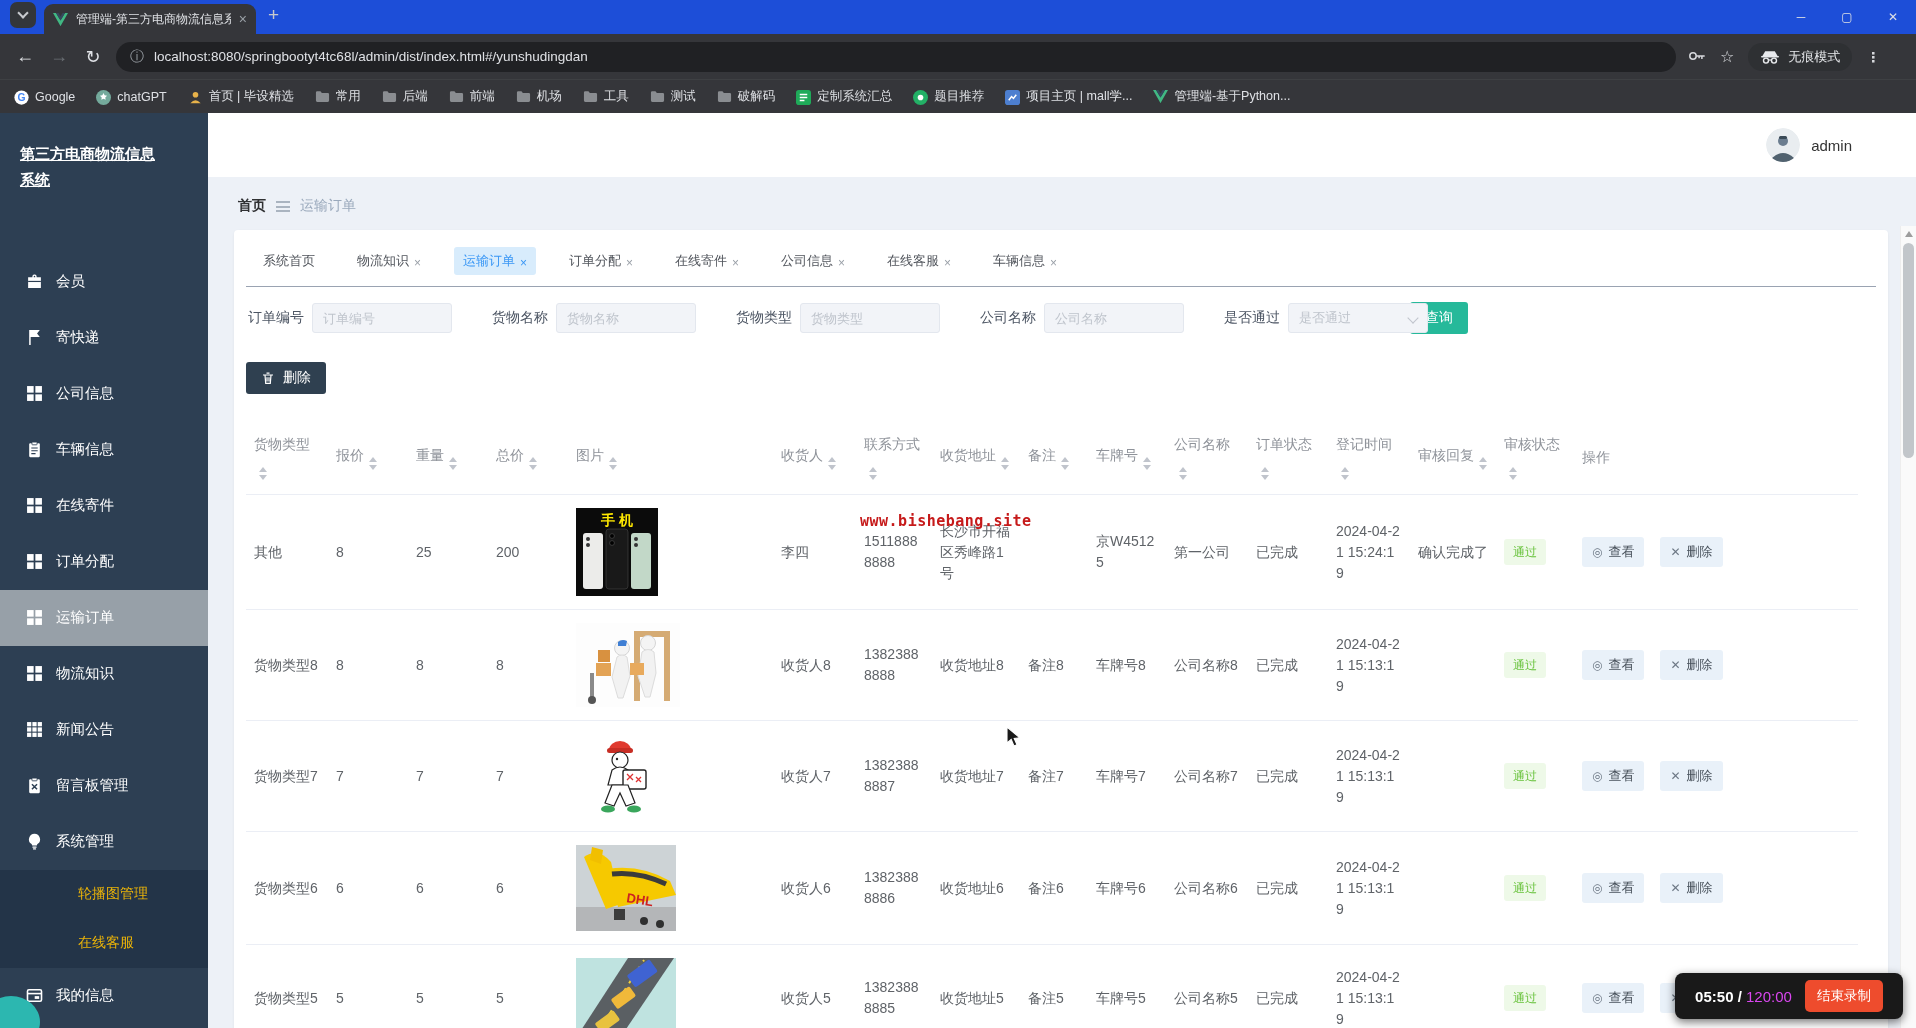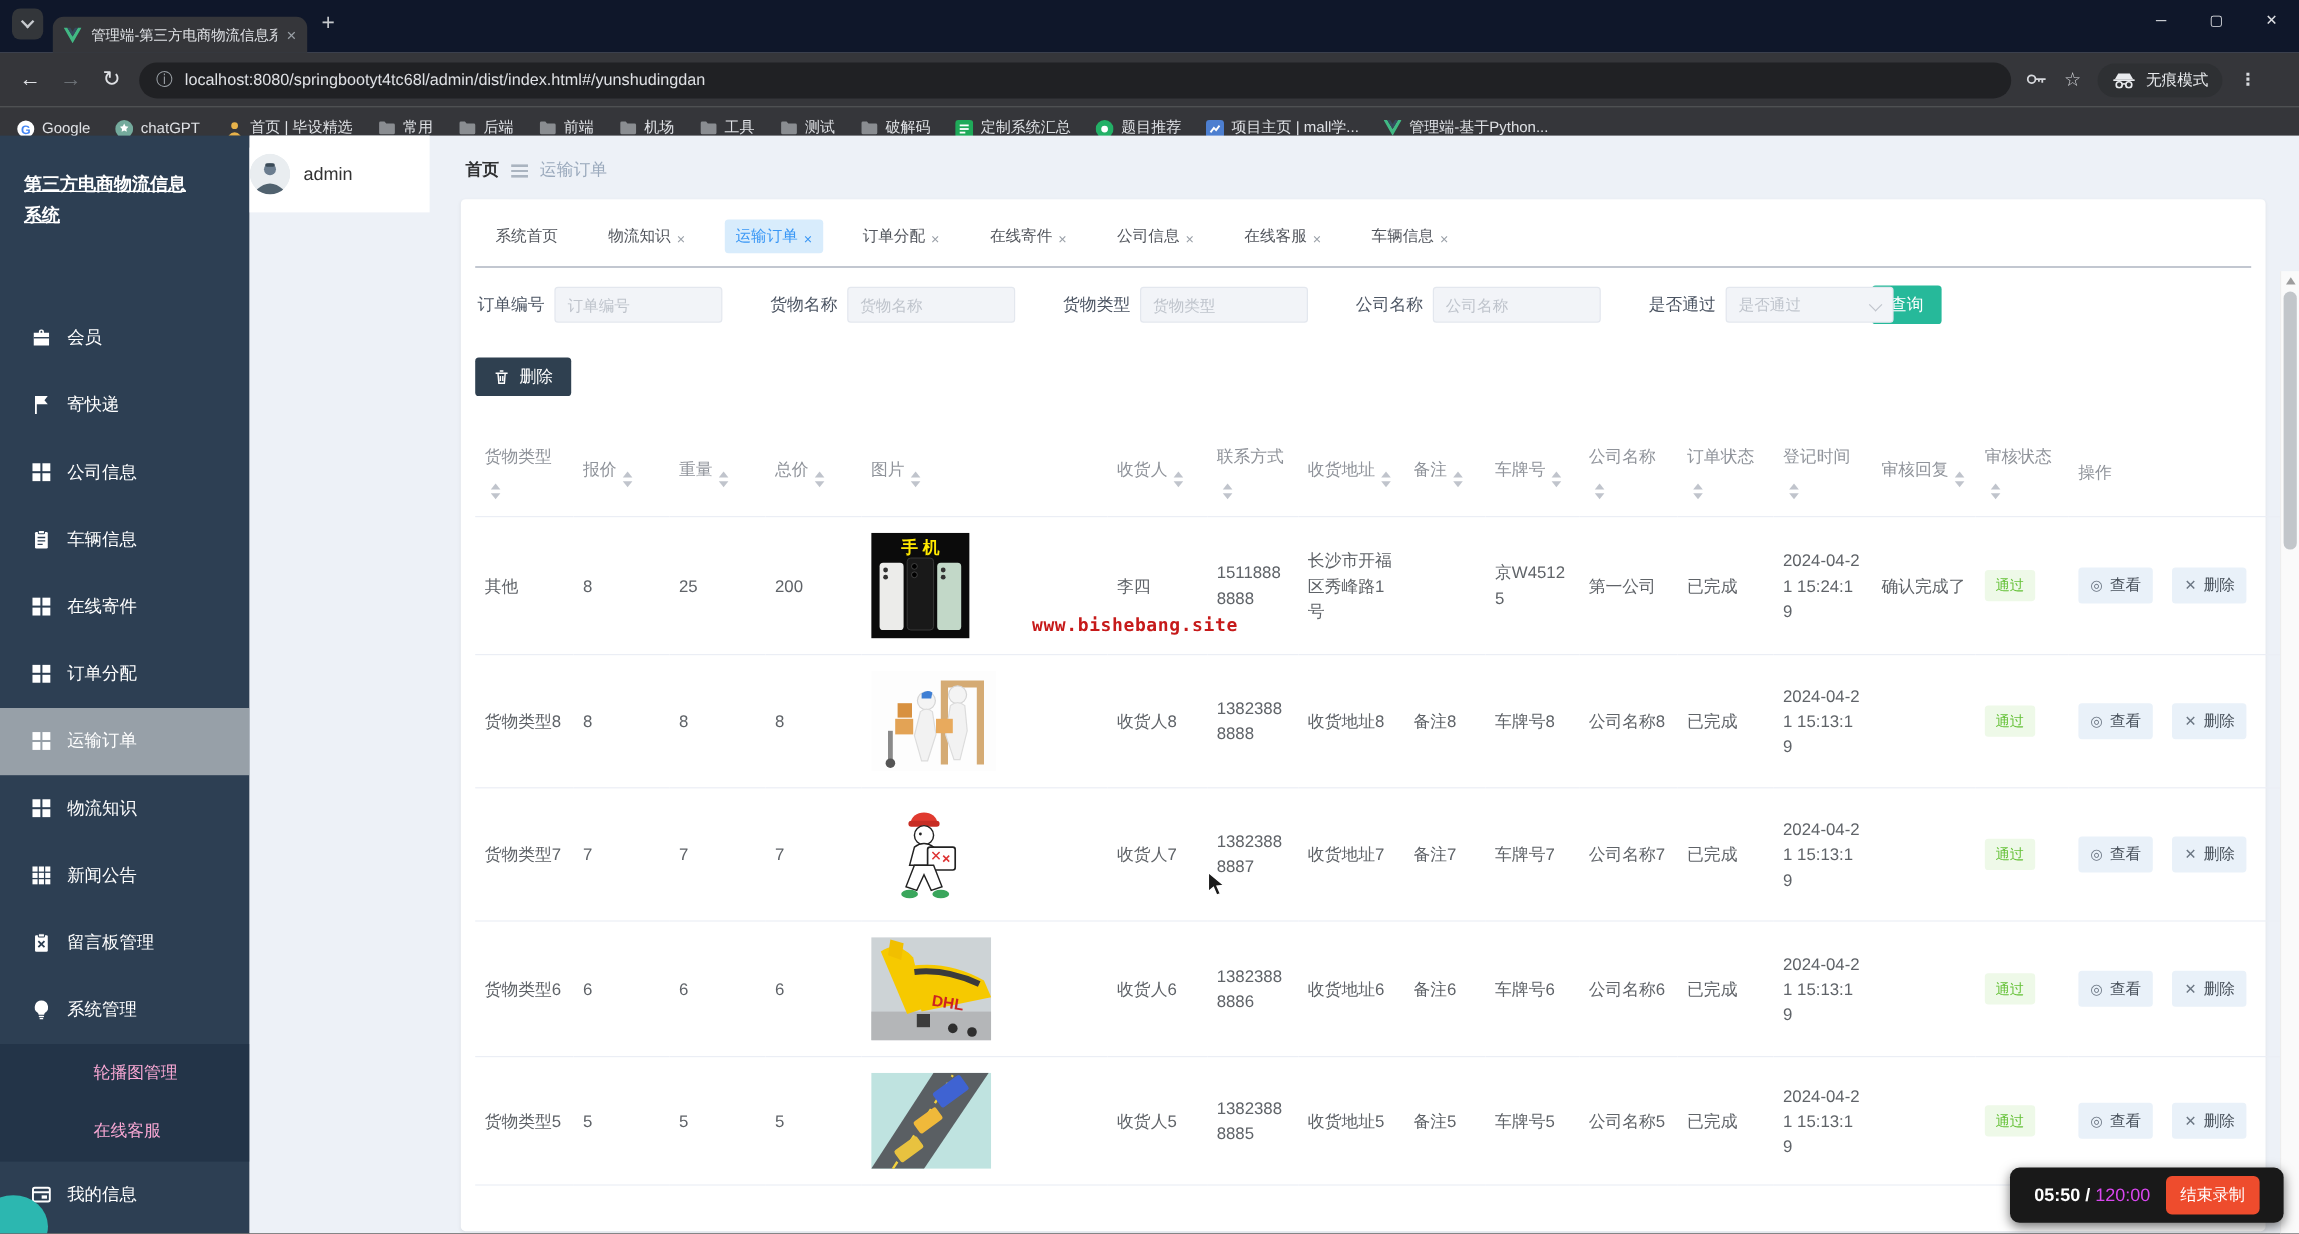--- a/index.html
+++ b/index.html
@@ -3,21 +3,21 @@
 <meta charset="utf-8">
 <style>
   html,body{margin:0;padding:0;background:#111;}
   *{box-sizing:border-box;}
   .screen{position:relative;width:1916px;height:1028px;overflow:hidden;background:#fff;
     font-family:"Liberation Sans","DejaVu Sans",sans-serif;-webkit-font-smoothing:antialiased;}
   .ic{display:inline-block;line-height:0;}
   .ic svg{display:block;}
 
   
-  .tabstrip{height:44px;background:#0f172a;display:flex;align-items:flex-end;}
+  .tabstrip{height:34px;background:#1d4ed8;display:flex;align-items:flex-end;}
   .tabsearch{width:26px;height:26px;margin:0 0 4px 10px;border-radius:7px;background:#33363a;
     color:#c8cbcf;display:flex;align-items:center;justify-content:center;align-self:center;}
   .chev{width:8px;height:8px;border-right:2px solid #c8cbcf;border-bottom:2px solid #c8cbcf;
     transform:rotate(45deg);margin-top:-4px;}
   .tab{margin-left:8px;width:212px;height:30px;background:#35363a;border-radius:9px 9px 0 0;
     display:flex;align-items:center;padding:0 9px;gap:8px;}
   .tab-title{color:#dfe1e5;font-size:12px;flex:1;white-space:nowrap;overflow:hidden;}
   .tab-close{color:#9aa0a6;font-size:14px;}
   .newtab{color:#c6c9cd;font-size:19px;margin:0 0 5px 12px;align-self:center;}
   .wincontrols{margin-left:auto;display:flex;height:34px;align-self:flex-start;}
@@ -43,23 +43,23 @@
 
   
   .app{position:absolute;top:113px;left:0;right:0;bottom:0;display:flex;}
   .sidebar{width:208px;flex-shrink:0;background:#2d3f53;color:#fff;overflow:hidden;}
   .side-title{padding:28px 20px 0;font-size:15px;font-weight:bold;line-height:1.75;width:180px;text-decoration:underline;}
   .side-menu{margin-top:60px;}
   .mi{height:56px;display:flex;align-items:center;padding-left:26px;gap:13px;font-size:14.5px;color:#fff;}
   .mi .ic{width:17px;height:17px;}
   .mi.sel{background:#97a0a8;}
   .sub{background:#233448;}
-  .smi{height:49px;display:flex;align-items:center;padding-left:78px;font-size:14px;color:#f9a8d4;}
-
-  .main{flex:1;min-width:0;display:flex;flex-direction:row;background:#edf1f7;}
+  .smi{height:49px;display:flex;align-items:center;padding-left:78px;font-size:14px;color:#eab308;}
+
+  .main{flex:1;min-width:0;display:flex;flex-direction:column;background:#edf1f7;}
   .topbar{height:64px;background:#fff;display:flex;align-items:center;justify-content:flex-end;
     padding-right:64px;gap:11px;flex-shrink:0;}
   .avatar{width:34px;height:34px;border-radius:50%;overflow:hidden;}
   .uname{font-size:15px;color:#333;}
 
   .content{flex:1;padding:16px 28px 0 26px;overflow:hidden;}
   .breadcrumb{display:flex;align-items:center;gap:10px;margin:4px 0 15px 4px;font-size:14px;}
   .bc-home{color:#303133;font-weight:bold;}
   .bc-sep{width:14px;height:11px;background:repeating-linear-gradient(to bottom,#aab4c0 0 2px,transparent 2px 4.5px);}
   .bc-cur{color:#9aa9bc;}

